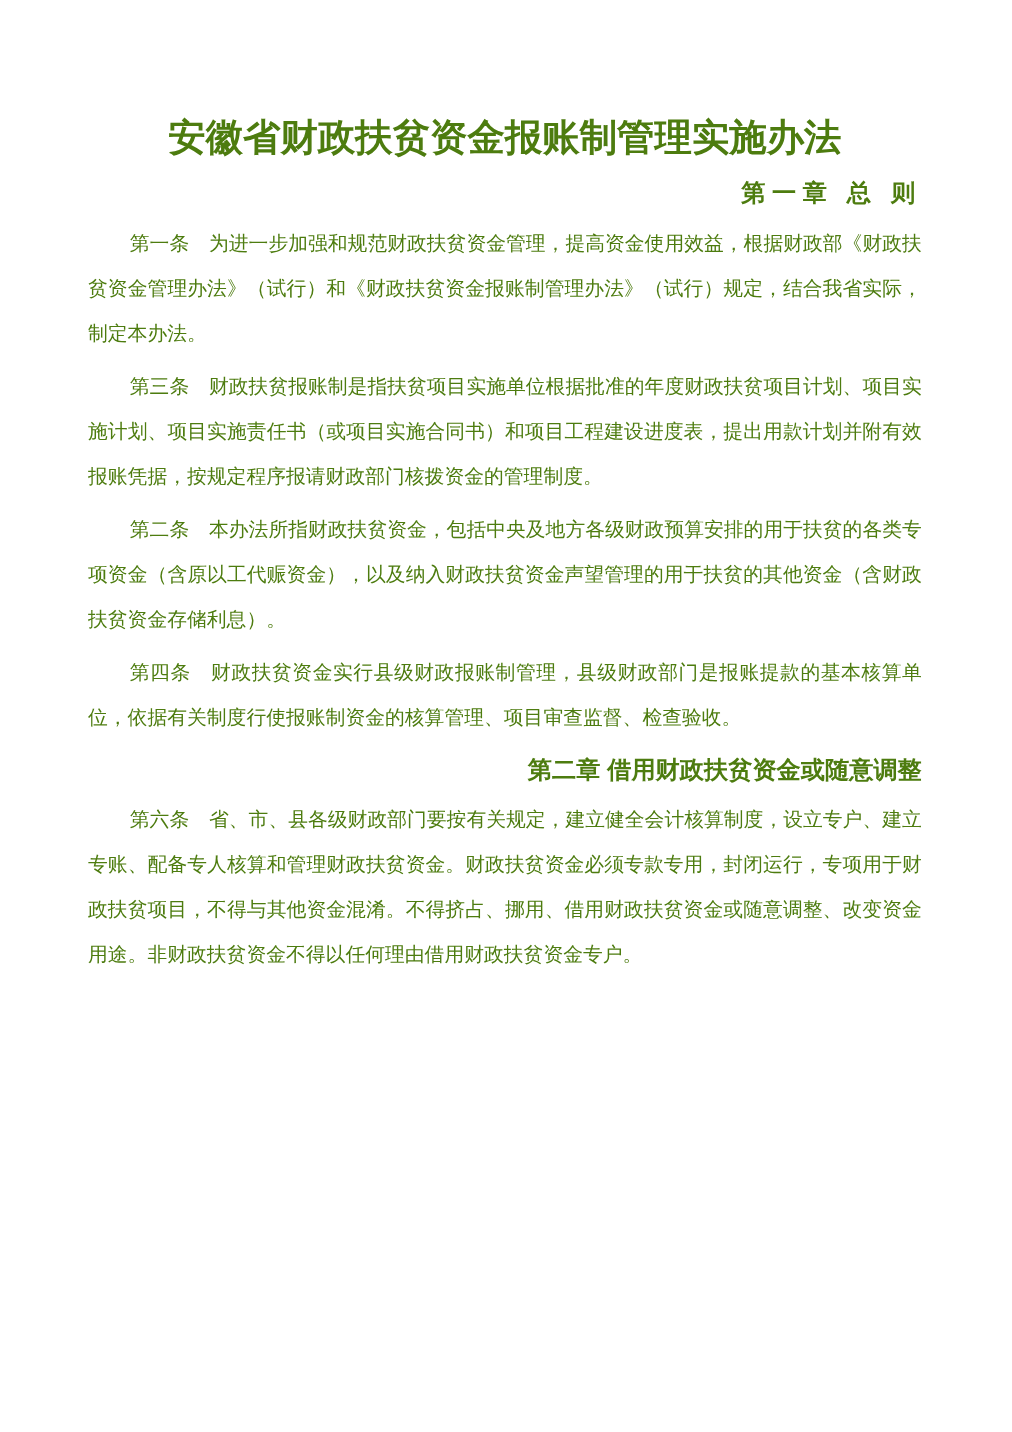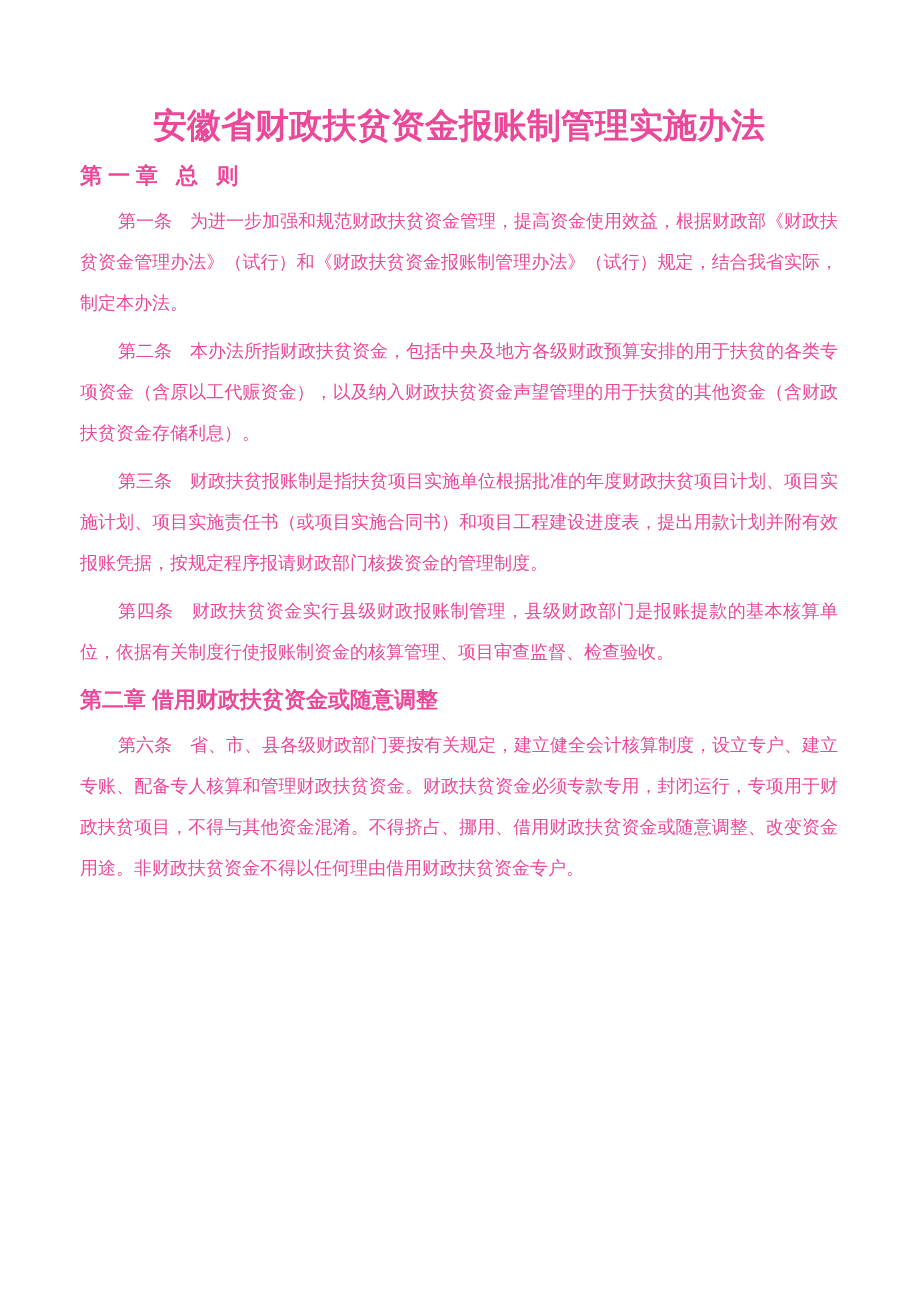--- a/index.html
+++ b/index.html
@@ -7,41 +7,41 @@
     margin: 0;
     padding: 0;
     background: #ffffff;
   }
   .page {
     position: relative;
     width: 920px;
     height: 1302px;
     margin: 0 auto;
     background: #ffffff;
-    color: #ec4899;
+    color: #4d7c0f;
     box-sizing: border-box;
     padding: 102px 82px 12px 80px;
     overflow: hidden;
   }
   .doc-title {
     margin: 0;
     font-family: "Liberation Serif", "DejaVu Serif", serif;
     font-weight: 700;
     font-size: 34px;
     line-height: 47px;
     text-align: center;
     white-space: nowrap;
   }
   .chapter-heading {
     margin: 10px 0 8px 0;
     font-family: "Liberation Sans", "DejaVu Sans", sans-serif;
     font-weight: 700;
     font-size: 22px;
     line-height: 34px;
-    text-align: left;
+    text-align: right;
   }
   .chapter-heading.spaced {
     letter-spacing: 6px;
   }
   .article {
     margin: 0 0 7px 0;
     font-family: "Liberation Serif", "DejaVu Serif", serif;
     font-size: 18px;
     line-height: 41px;
     text-align: justify;
@@ -52,23 +52,23 @@
 </head>
 <body>
 
 <div class="page">
   <h1 class="doc-title">安徽省财政扶贫资金报账制管理实施办法</h1>
 
   <h2 class="chapter-heading spaced">第一章 总 则</h2>
 
   <p class="article">第一条　为进一步加强和规范财政扶贫资金管理，提高资金使用效益，根据财政部《财政扶贫资金管理办法》（试行）和《财政扶贫资金报账制管理办法》（试行）规定，结合我省实际，制定本办法。</p>
 
+  <p class="article">第三条　财政扶贫报账制是指扶贫项目实施单位根据批准的年度财政扶贫项目计划、项目实施计划、项目实施责任书（或项目实施合同书）和项目工程建设进度表，提出用款计划并附有效报账凭据，按规定程序报请财政部门核拨资金的管理制度。</p>
+
   <p class="article">第二条　本办法所指财政扶贫资金，包括中央及地方各级财政预算安排的用于扶贫的各类专项资金（含原以工代赈资金），以及纳入财政扶贫资金声望管理的用于扶贫的其他资金（含财政扶贫资金存储利息）。</p>
-
-  <p class="article">第三条　财政扶贫报账制是指扶贫项目实施单位根据批准的年度财政扶贫项目计划、项目实施计划、项目实施责任书（或项目实施合同书）和项目工程建设进度表，提出用款计划并附有效报账凭据，按规定程序报请财政部门核拨资金的管理制度。</p>
 
   <p class="article">第四条　财政扶贫资金实行县级财政报账制管理，县级财政部门是报账提款的基本核算单位，依据有关制度行使报账制资金的核算管理、项目审查监督、检查验收。</p>
 
 
   <h2 class="chapter-heading">第二章 借用财政扶贫资金或随意调整</h2>
 
   <p class="article">第六条　省、市、县各级财政部门要按有关规定，建立健全会计核算制度，设立专户、建立专账、配备专人核算和管理财政扶贫资金。财政扶贫资金必须专款专用，封闭运行，专项用于财政扶贫项目，不得与其他资金混淆。不得挤占、挪用、借用财政扶贫资金或随意调整、改变资金用途。非财政扶贫资金不得以任何理由借用财政扶贫资金专户。</p>
 </div>
 
 </body></html>

